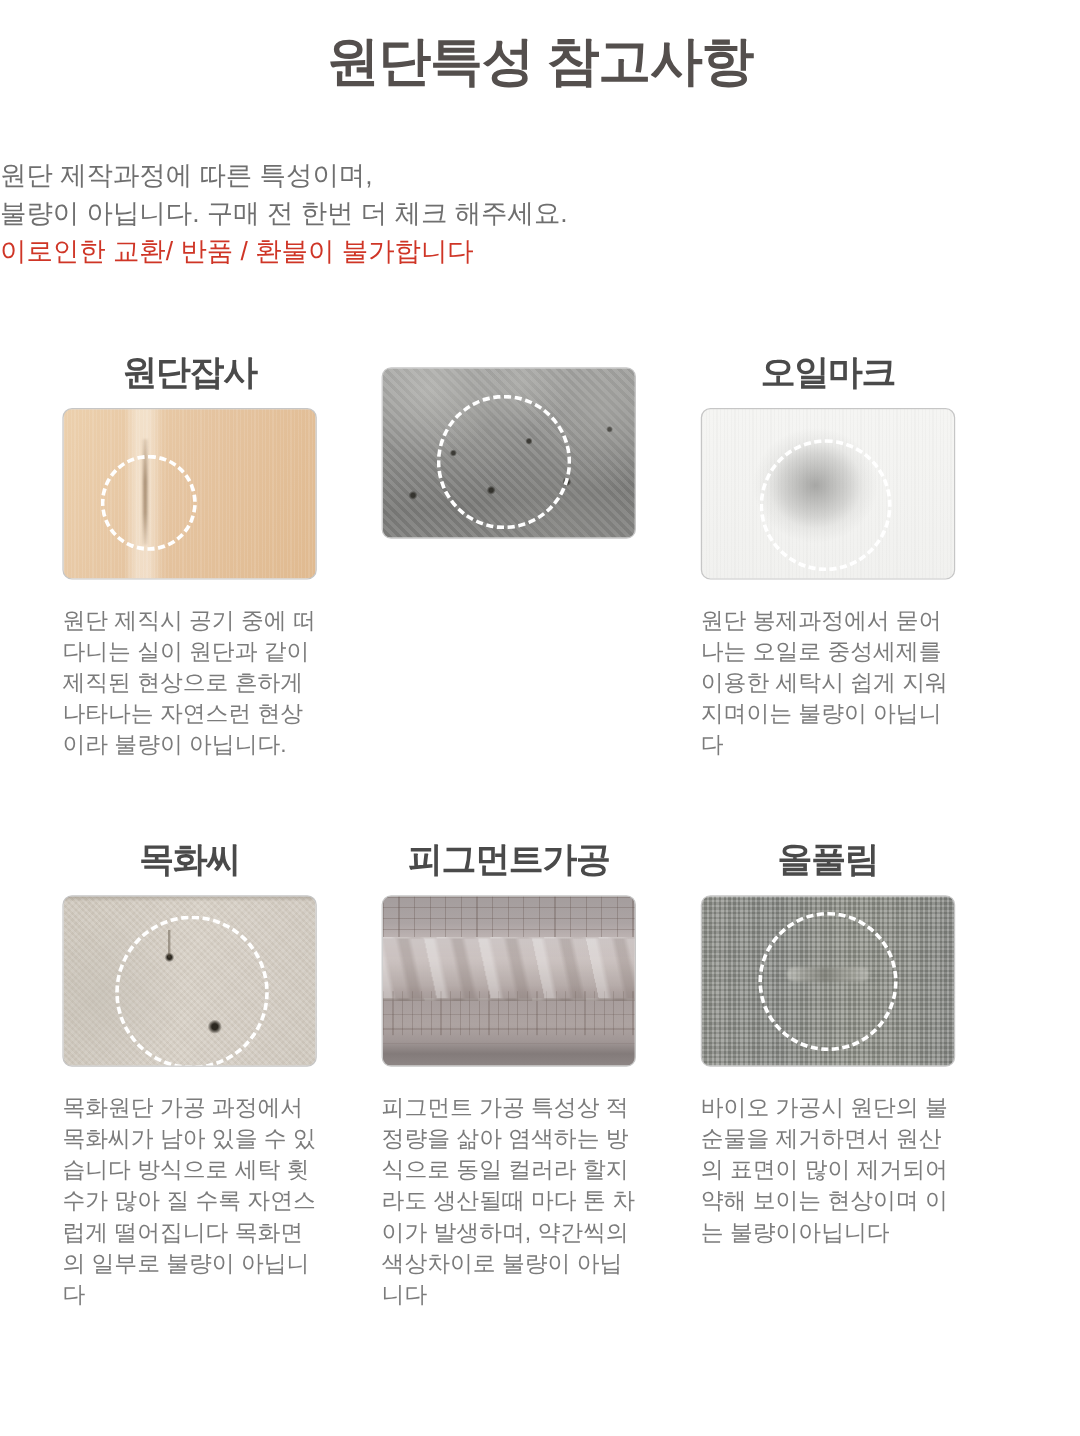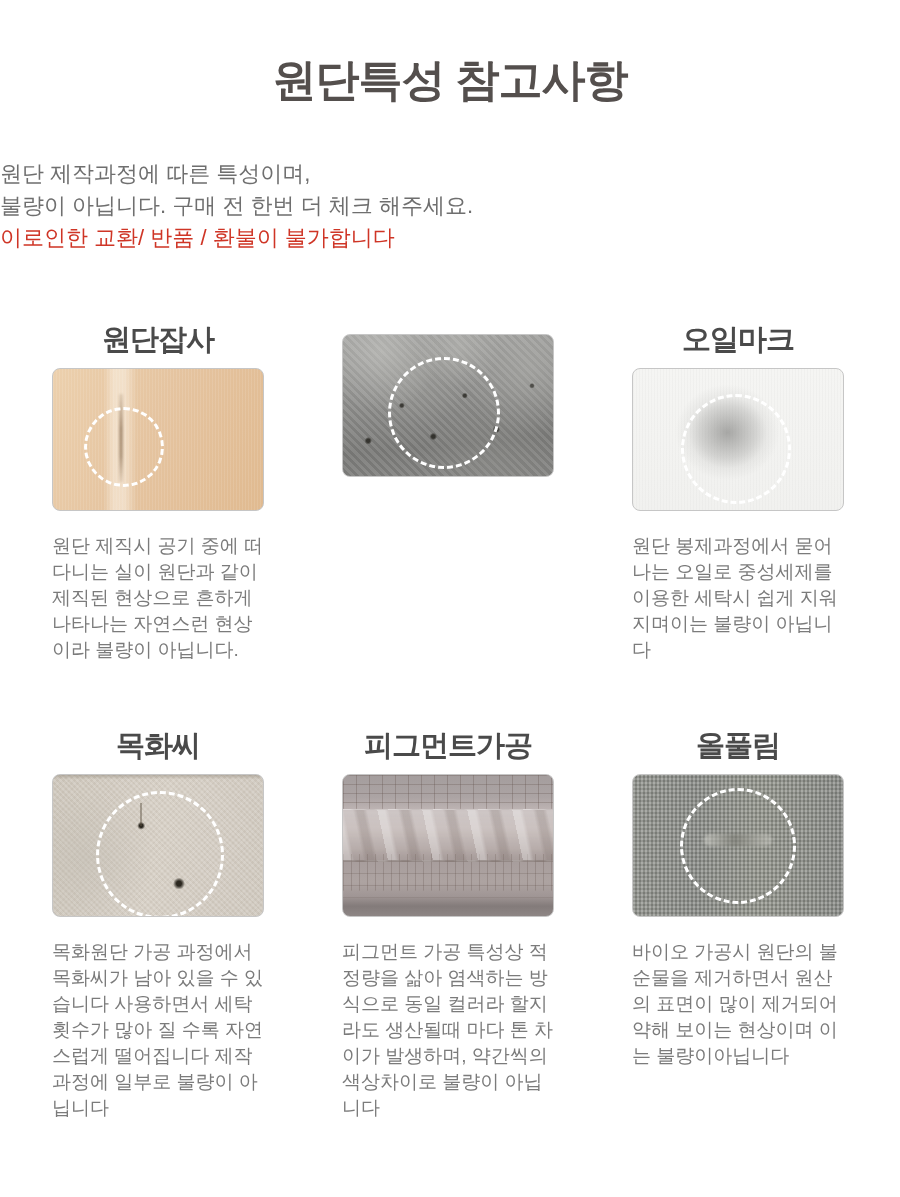--- a/index.html
+++ b/index.html
@@ -8,21 +8,21 @@
     width: 900px;
     min-height: 1197px;
     margin: 0 auto;
     font-family: "Liberation Sans", "DejaVu Sans", sans-serif;
     background: #ffffff;
     overflow-x: hidden;
   }
 
   
   .page-title {
-    padding-top: 52px;
+    padding-top: 24px;
     text-align: center;
     font-size: 44px;
     line-height: 56px;
     font-weight: 800;
     letter-spacing: -1px;
     color: #544f4d;
   }
   .intro {
     margin-top: 50px;
     text-align: left;
@@ -32,21 +32,21 @@
   }
   .intro .warning {
     color: #cf3526;
     font-weight: 400;
   }
 
   
   .row {
     display: grid;
     grid-template-columns: repeat(3, 212px);
-    column-gap: 78px;
+    column-gap: 54px;
     padding: 0 52px;
   }
   .row-1 { margin-top: 68px; }
   .row-2 { margin-top: 65px; }
 
   .section-heading {
     font-size: 29px;
     line-height: 34px;
     font-weight: 800;
     letter-spacing: -1px;
@@ -220,21 +220,21 @@
   </div>
 
   <div class="row row-2">
 
     <section>
       <h2 class="section-heading">목화씨</h2>
       <div class="swatch swatch-4">
         <div class="seed-thread"></div>
         <div class="circle"></div>
       </div>
-      <p class="desc">목화원단 가공 과정에서 목화씨가 남아 있을 수 있습니다 사용하면서 세탁 횟수가 많아 질 수록 자연스럽게 떨어집니다 제작과정에 일부로 불량이 아닙니다</p>
+      <p class="desc">목화원단 가공 과정에서 목화씨가 남아 있을 수 있습니다 방식으로 세탁 횟수가 많아 질 수록 자연스럽게 떨어집니다 목화면의 일부로 불량이 아닙니다</p>
     </section>
 
     <section>
       <h2 class="section-heading">피그먼트가공</h2>
       <div class="swatch swatch-5">
         <div class="ruffle"></div>
       </div>
       <p class="desc">피그먼트 가공 특성상 적정량을 삶아 염색하는 방식으로 동일 컬러라 할지라도 생산될때 마다 톤 차이가 발생하며, 약간씩의 색상차이로 불량이 아닙니다</p>
     </section>
 

